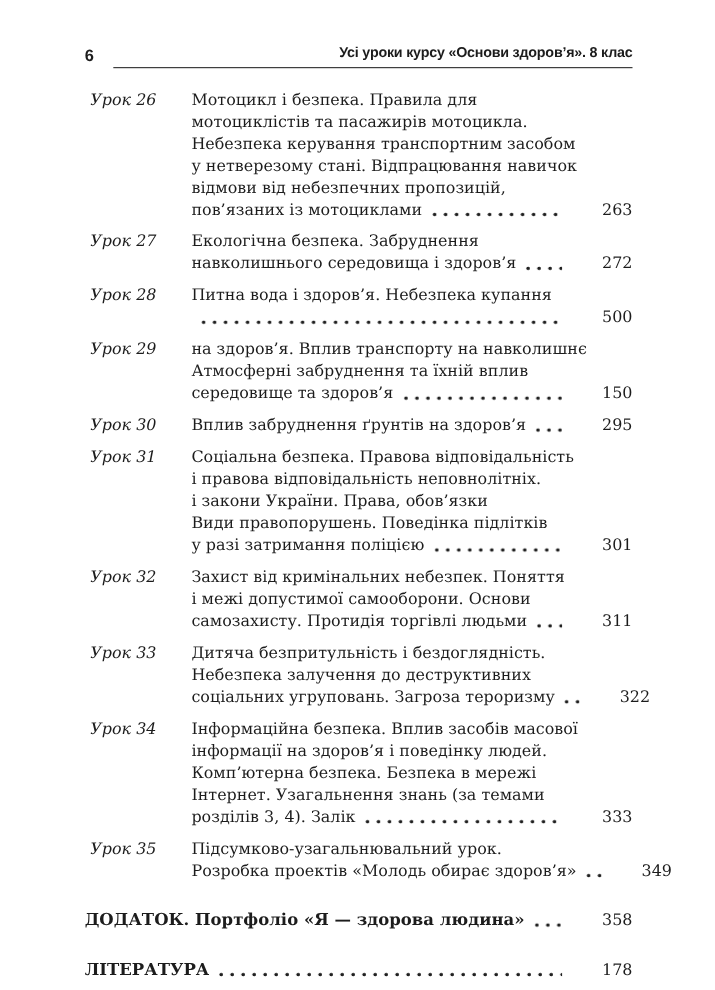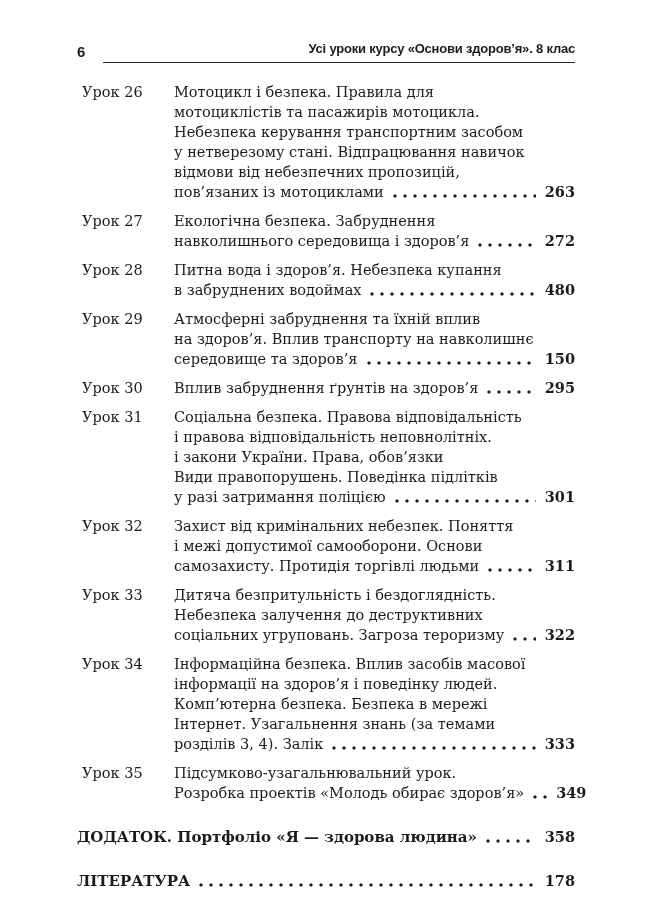--- a/index.html
+++ b/index.html
@@ -53,20 +53,21 @@
     margin-top: 19px;
   }
   .entry {
     display: flex;
     margin-bottom: 9px;
   }
   .lesson-label {
     flex: 0 0 97px;
     box-sizing: border-box;
     padding-left: 5px;
+    font-style: italic;
     white-space: nowrap;
   }
   .desc {
     flex: 1 1 auto;
     min-width: 0;
   }
   .line {
     white-space: nowrap;
   }
   .line-last {
@@ -85,21 +86,22 @@
     background-image: radial-gradient(circle at 2px 3px, #1f1f1f 1.35px, transparent 1.85px);
     background-size: 10px 6px;
     background-repeat: repeat-x;
     min-width: 14px;
   }
   .pagenum {
     flex: 0 0 auto;
     min-width: 27px;
     text-align: right;
     white-space: nowrap;
-    font-weight: bold;
+    font-weight: normal;
+    margin-left: 27px;
   }
 
   
   .section-entry {
     display: flex;
     align-items: baseline;
     margin-top: 24px;
     font-weight: bold;
   }
   .section-title {
@@ -146,31 +148,30 @@
               <span class="leader"></span>
               <span class="pagenum">272</span>
             </div>
           </div>
         </div>
         <div class="entry">
           <div class="lesson-label">Урок 28</div>
           <div class="desc">
             <div class="line">Питна вода і здоров’я. Небезпека купання</div>
             <div class="line line-last">
-              <span class="txt">в забруднених водоймах</span>
-              <span class="leader"></span>
-              <span class="pagenum">480</span>
+              <span class="leader"></span>
+              <span class="pagenum">500</span>
             </div>
           </div>
         </div>
         <div class="entry">
           <div class="lesson-label">Урок 29</div>
           <div class="desc">
+            <div class="line">на здоров’я. Вплив транспорту на навколишнє</div>
             <div class="line">Атмосферні забруднення та їхній вплив</div>
-            <div class="line">на здоров’я. Вплив транспорту на навколишнє</div>
             <div class="line line-last">
               <span class="txt">середовище та здоров’я</span>
               <span class="leader"></span>
               <span class="pagenum">150</span>
             </div>
           </div>
         </div>
         <div class="entry">
           <div class="lesson-label">Урок 30</div>
           <div class="desc">

